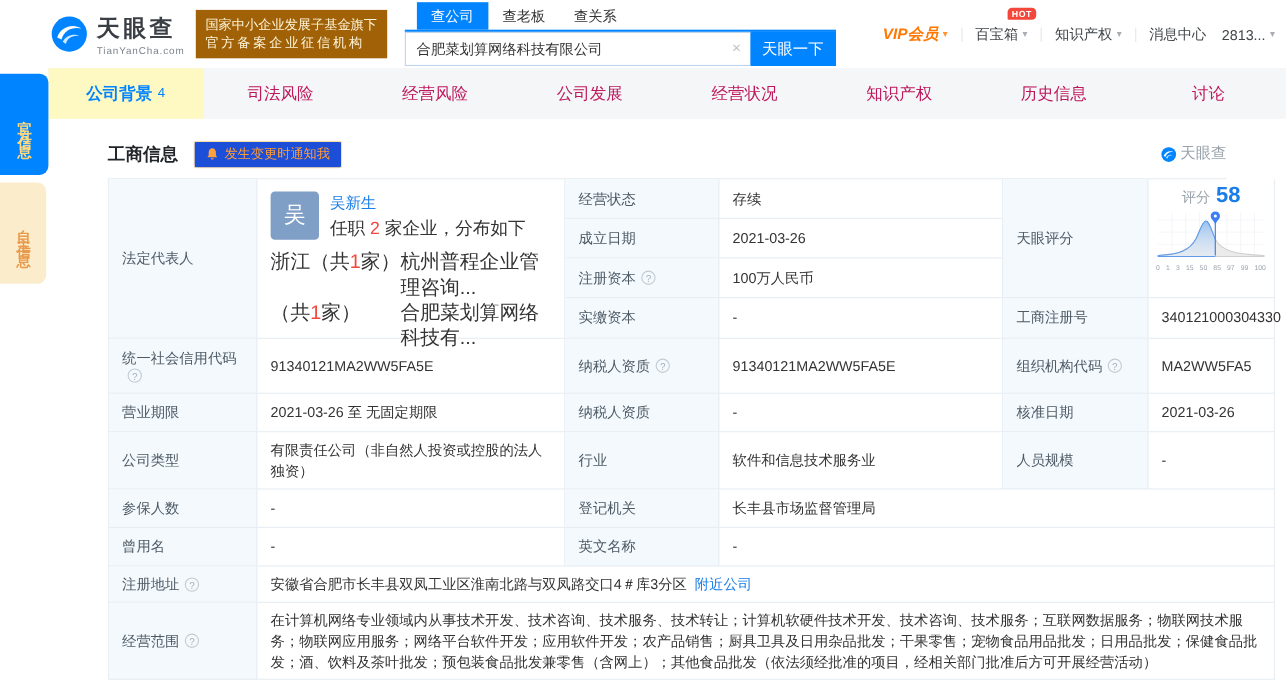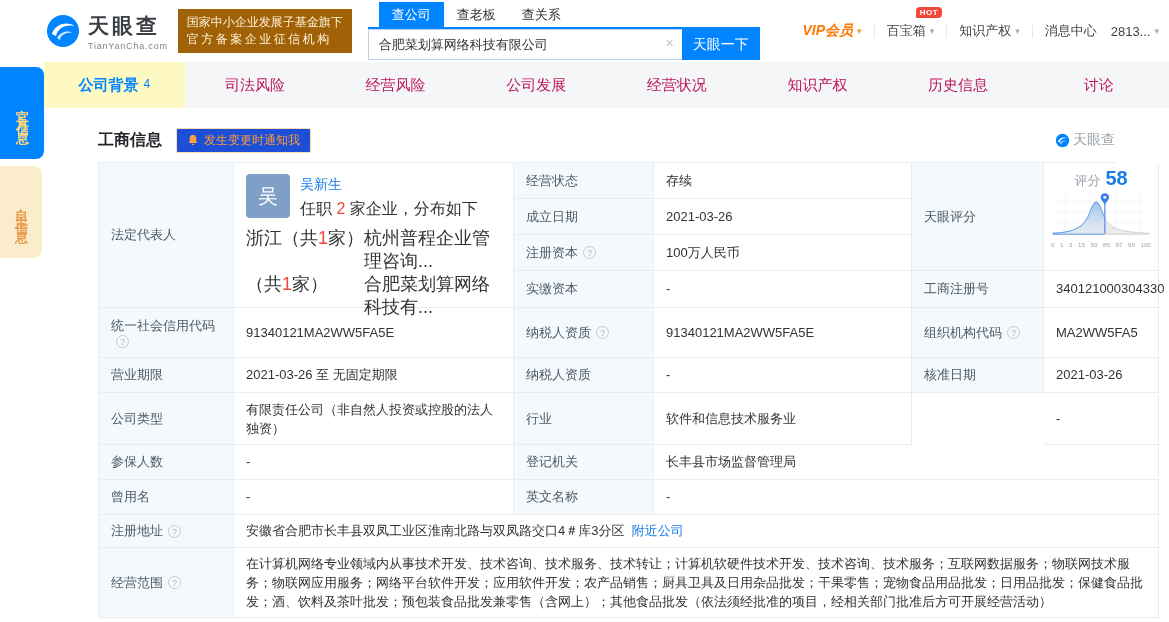--- a/index.html
+++ b/index.html
@@ -313,20 +313,21 @@
     <div class="cell val" style="grid-area:6/2/7/3">2021-03-26 至 无固定期限</div>
     <div class="cell lbl" style="grid-area:6/3/7/4">纳税人资质</div>
     <div class="cell val" style="grid-area:6/4/7/5">-</div>
     <div class="cell lbl" style="grid-area:6/5/7/6">核准日期</div>
     <div class="cell val" style="grid-area:6/6/7/7">2021-03-26</div>
 
     <div class="cell lbl" style="grid-area:7/1/8/2">公司类型</div>
     <div class="cell val wrapval" style="grid-area:7/2/8/3">有限责任公司（非自然人投资或控股的法人独资）</div>
     <div class="cell lbl" style="grid-area:7/3/8/4">行业</div>
     <div class="cell val" style="grid-area:7/4/8/5">软件和信息技术服务业</div>
+    <div class="cell lbl" style="grid-area:7/5/8/6">人员规模</div>
     <div class="cell val" style="grid-area:7/6/8/7">-</div>
 
     <div class="cell lbl" style="grid-area:8/1/9/2">参保人数</div>
     <div class="cell val" style="grid-area:8/2/9/3">-</div>
     <div class="cell lbl" style="grid-area:8/3/9/4">登记机关</div>
     <div class="cell val" style="grid-area:8/4/9/7">长丰县市场监督管理局</div>
 
     <div class="cell lbl" style="grid-area:9/1/10/2">曾用名</div>
     <div class="cell val" style="grid-area:9/2/10/3">-</div>
     <div class="cell lbl" style="grid-area:9/3/10/4">英文名称</div>

